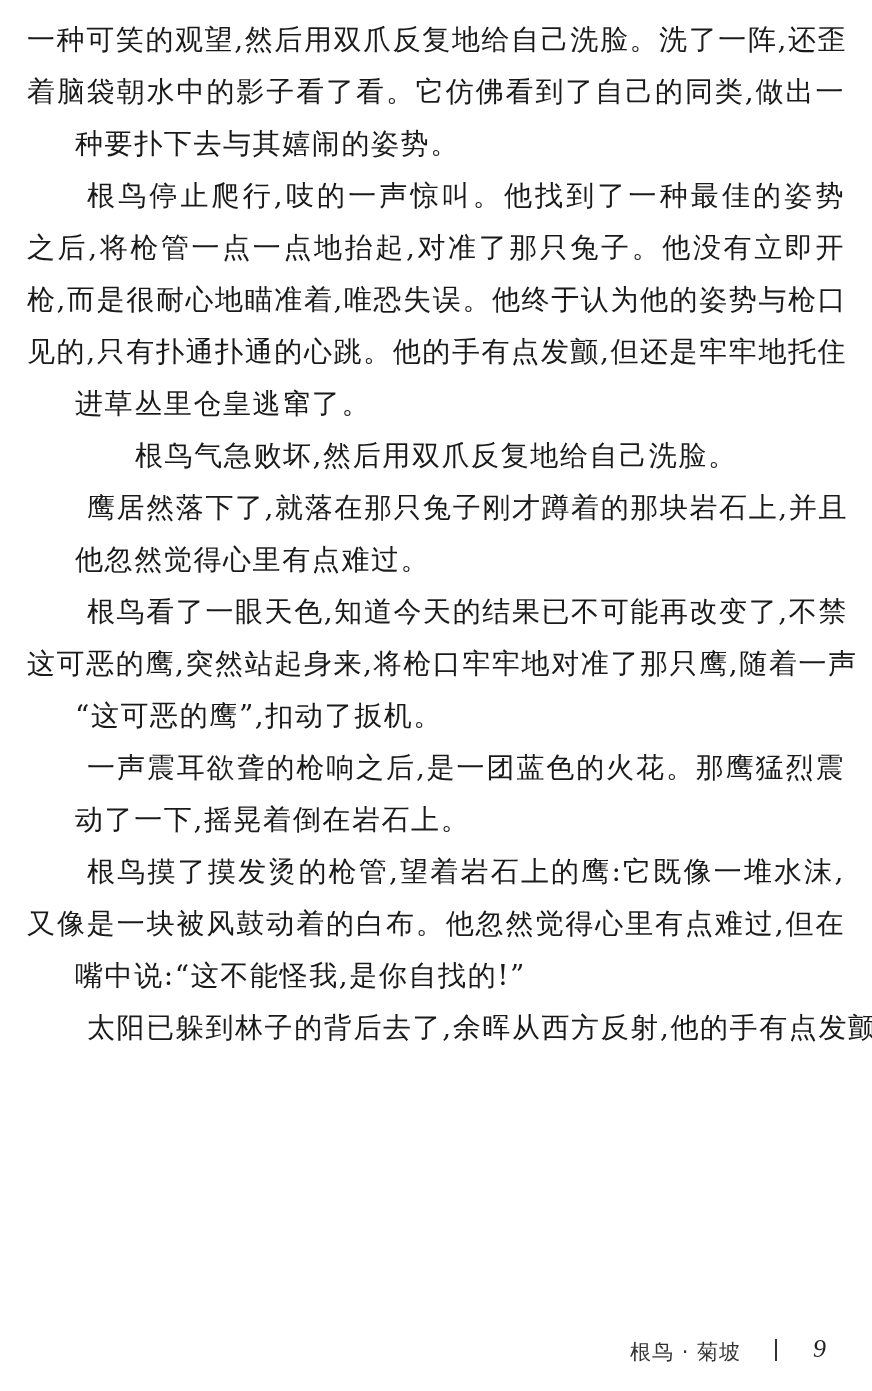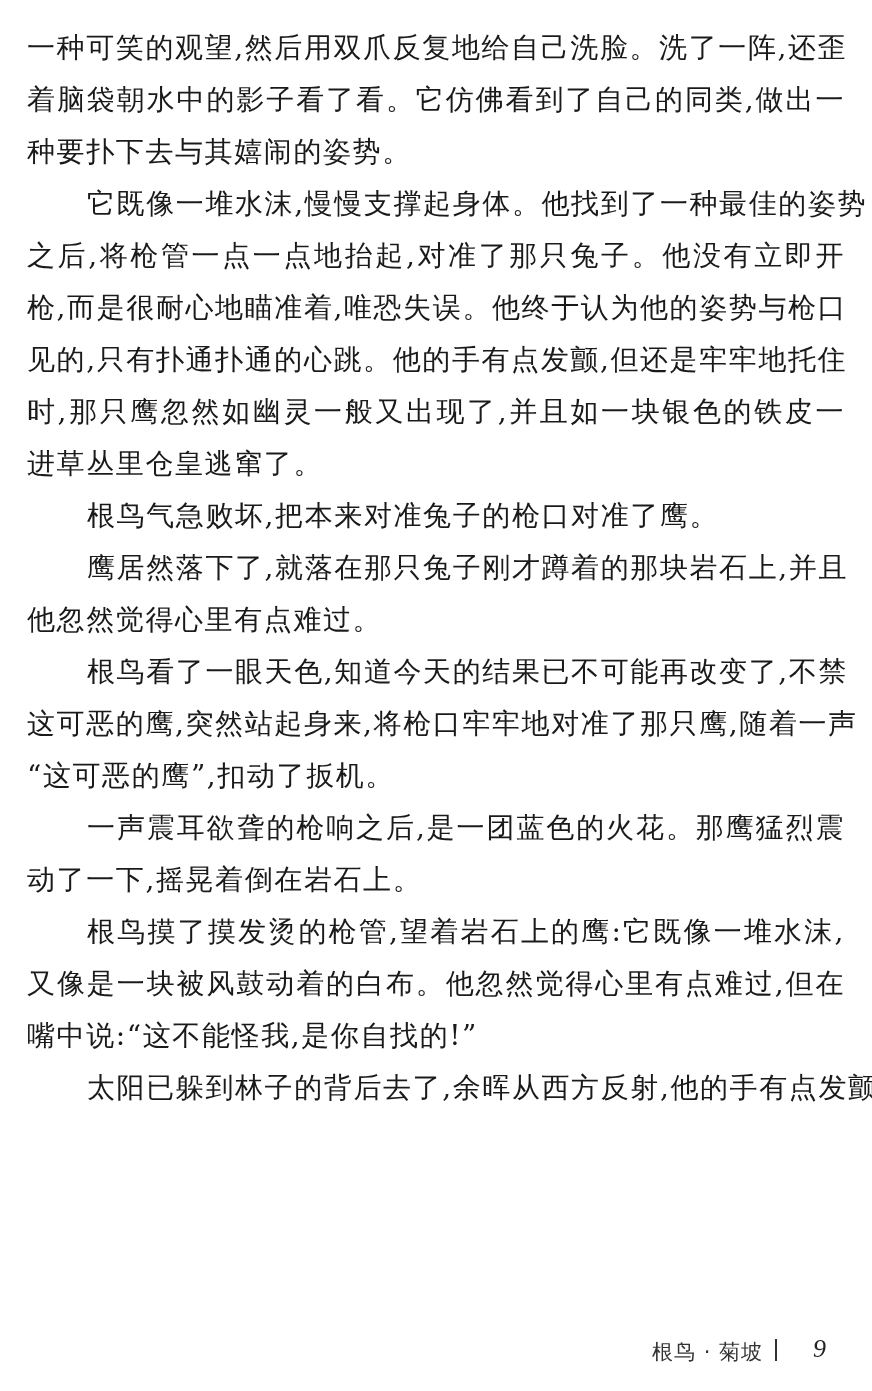--- a/index.html
+++ b/index.html
@@ -11,51 +11,52 @@
       width: 872px;
       height: 1391px;
       position: relative;
       overflow: hidden;
       font-family: "DejaVu Serif", "Liberation Serif", serif;
       color: #1a1a1a;
     }
     .page-body {
       position: absolute;
       left: 27px;
-      top: 22px;
+      top: 14px;
       width: 818px;
     }
     .line {
       display: block;
       height: 52px;
       line-height: 52px;
       font-size: 28px;
       white-space: nowrap;
       letter-spacing: 1.6px;
       text-align: justify;
       text-align-last: justify;
     }
     .line.last {
       text-align-last: left;
+      margin-left: 48px;
     }
     .line.indent {
       padding-left: 60px;
     }
     .footer {
       position: absolute;
       top: 1332px;
       left: 0;
       width: 872px;
       height: 40px;
       font-family: "DejaVu Sans", "Liberation Sans", sans-serif;
       color: #333333;
     }
     .footer-title {
       position: absolute;
-      left: 652px;
+      left: 630px;
       top: 6px;
       font-size: 21px;
       letter-spacing: 1px;
     }
     .footer-divider {
       position: absolute;
       left: 775px;
       top: 7px;
       width: 2px;
       height: 22px;
@@ -71,27 +72,26 @@
       color: #222222;
     }
   </style>
 </head>
 <body>
 
 <div class="page-body" id="page-body">
   <span class="line">一种可笑的观望,然后用双爪反复地给自己洗脸。洗了一阵,还歪</span>
   <span class="line">着脑袋朝水中的影子看了看。它仿佛看到了自己的同类,做出一</span>
   <span class="line last">种要扑下去与其嬉闹的姿势。</span>
-  <span class="line indent">它既像一堆水沫,慢慢支撑起身体。他找到了一种最佳的姿势</span>
+  <span class="line indent">根鸟停止爬行,吱的一声惊叫。他找到了一种最佳的姿势</span>
   <span class="line">之后,将枪管一点一点地抬起,对准了那只兔子。他没有立即开</span>
   <span class="line">枪,而是很耐心地瞄准着,唯恐失误。他终于认为他的姿势与枪口</span>
   <span class="line">见的,只有扑通扑通的心跳。他的手有点发颤,但还是牢牢地托住</span>
-  <span class="line">时,那只鹰忽然如幽灵一般又出现了,并且如一块银色的铁皮一</span>
   <span class="line last">进草丛里仓皇逃窜了。</span>
-  <span class="line indent last">根鸟气急败坏,把本来对准兔子的枪口对准了鹰。</span>
+  <span class="line indent last">根鸟气急败坏,然后用双爪反复地给自己洗脸。</span>
   <span class="line indent">鹰居然落下了,就落在那只兔子刚才蹲着的那块岩石上,并且</span>
   <span class="line last">他忽然觉得心里有点难过。</span>
   <span class="line indent">根鸟看了一眼天色,知道今天的结果已不可能再改变了,不禁</span>
   <span class="line">这可恶的鹰,突然站起身来,将枪口牢牢地对准了那只鹰,随着一声</span>
   <span class="line last">“这可恶的鹰”,扣动了扳机。</span>
   <span class="line indent">一声震耳欲聋的枪响之后,是一团蓝色的火花。那鹰猛烈震</span>
   <span class="line last">动了一下,摇晃着倒在岩石上。</span>
   <span class="line indent">根鸟摸了摸发烫的枪管,望着岩石上的鹰:它既像一堆水沫,</span>
   <span class="line">又像是一块被风鼓动着的白布。他忽然觉得心里有点难过,但在</span>
   <span class="line last">嘴中说:“这不能怪我,是你自找的!”</span>

